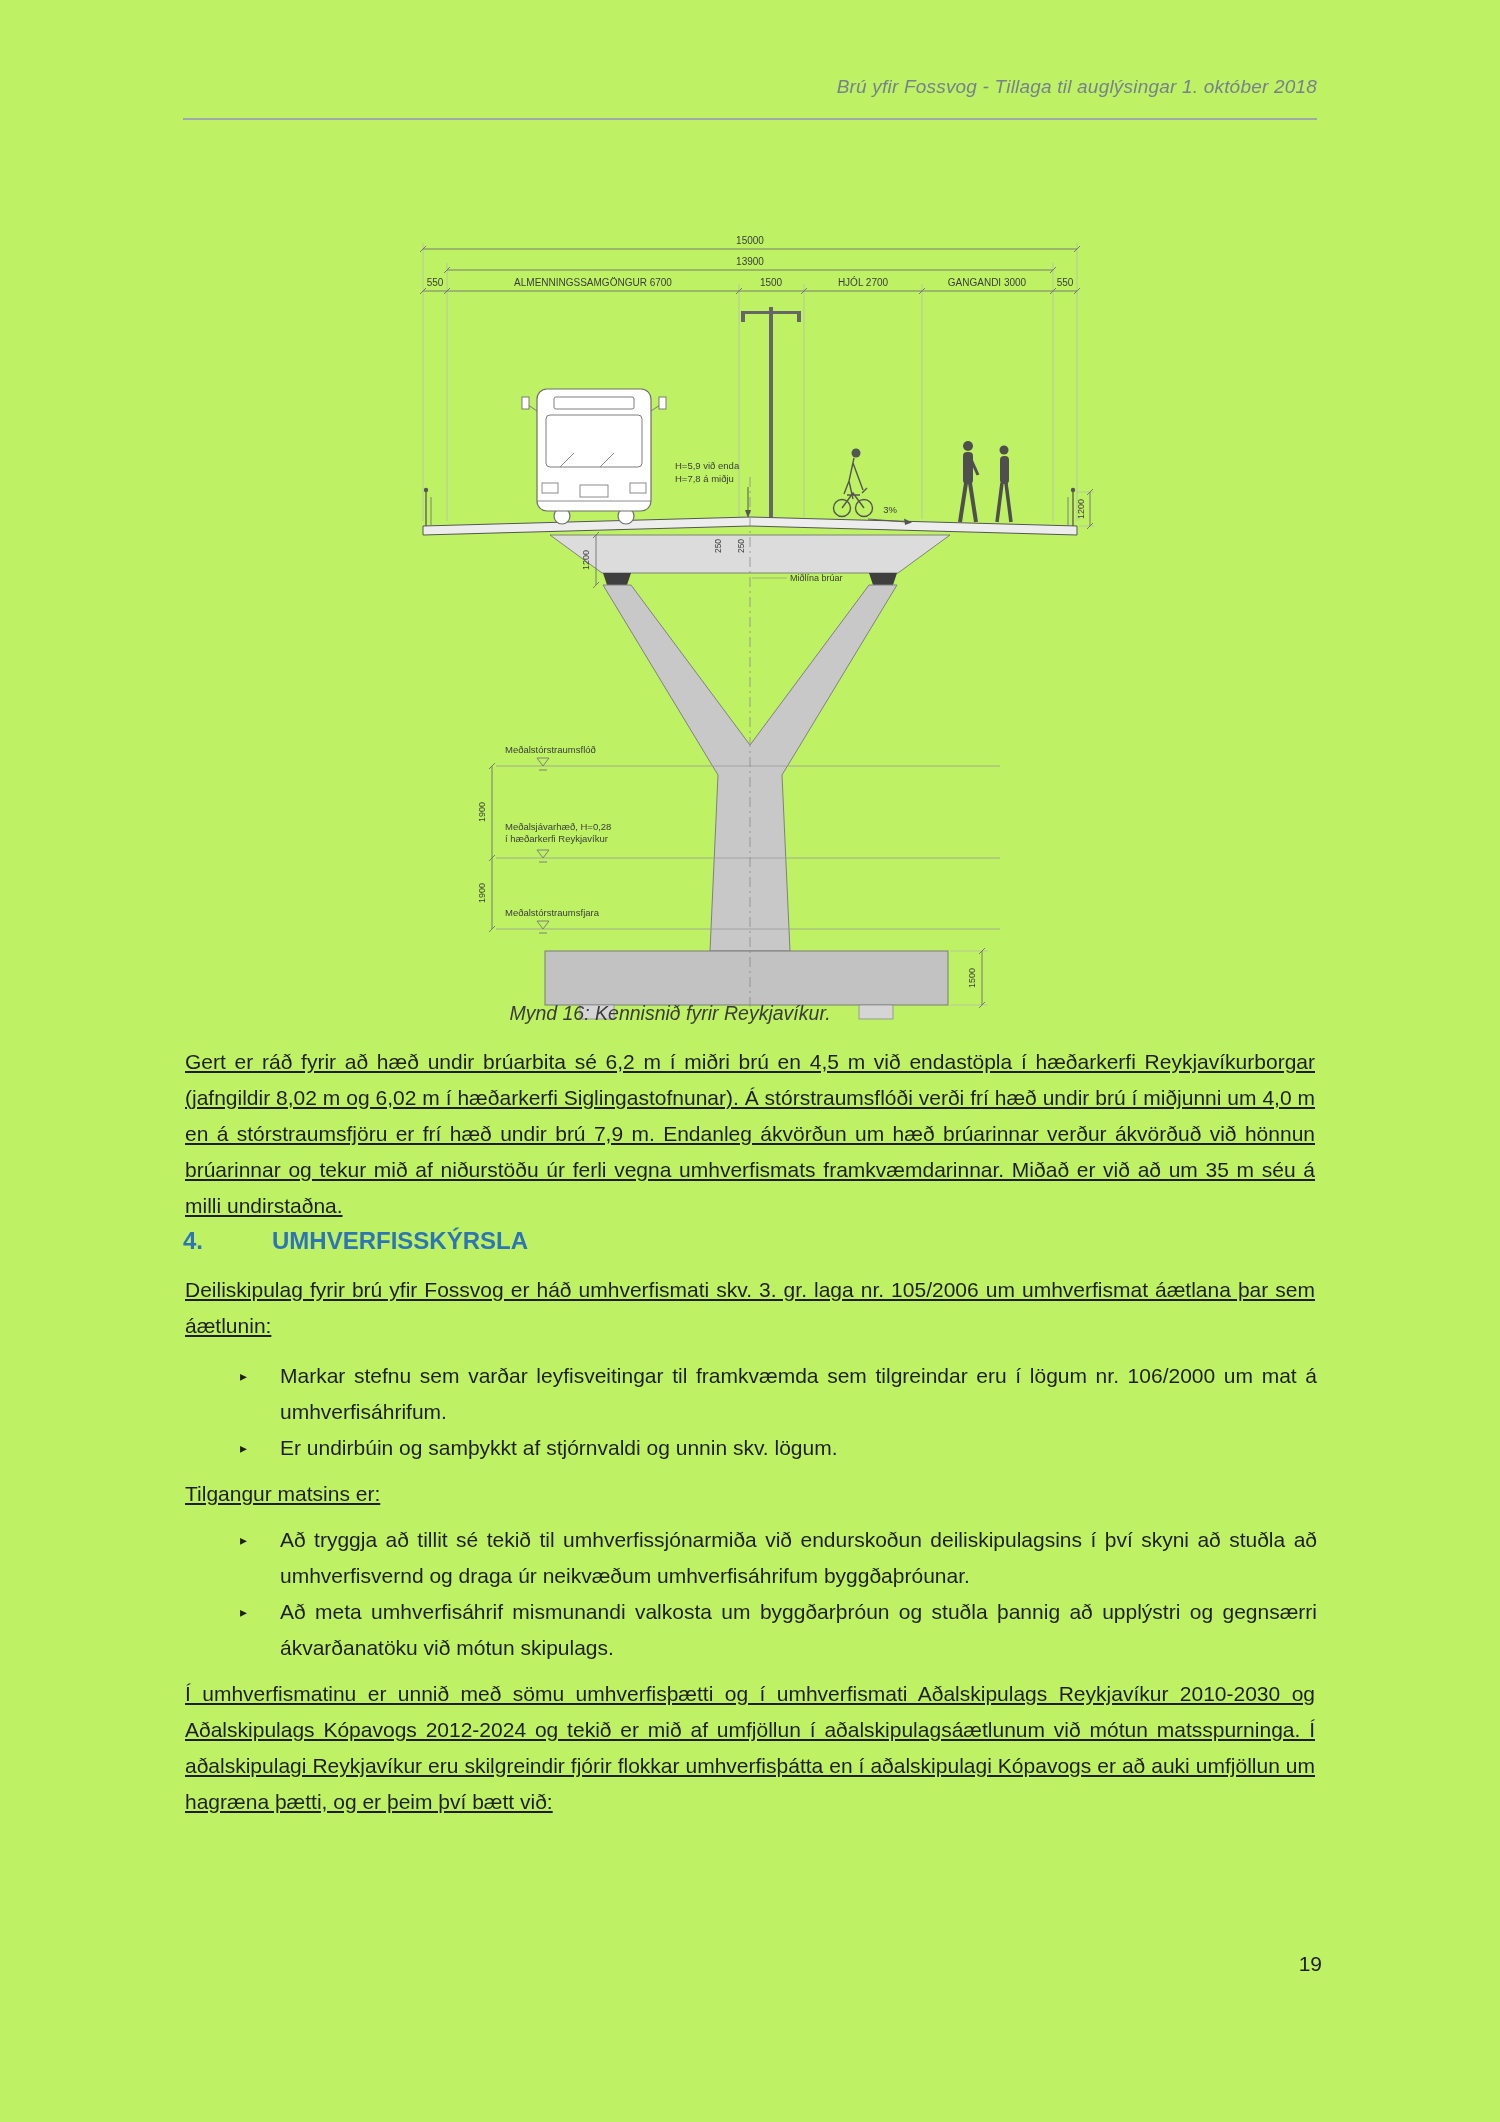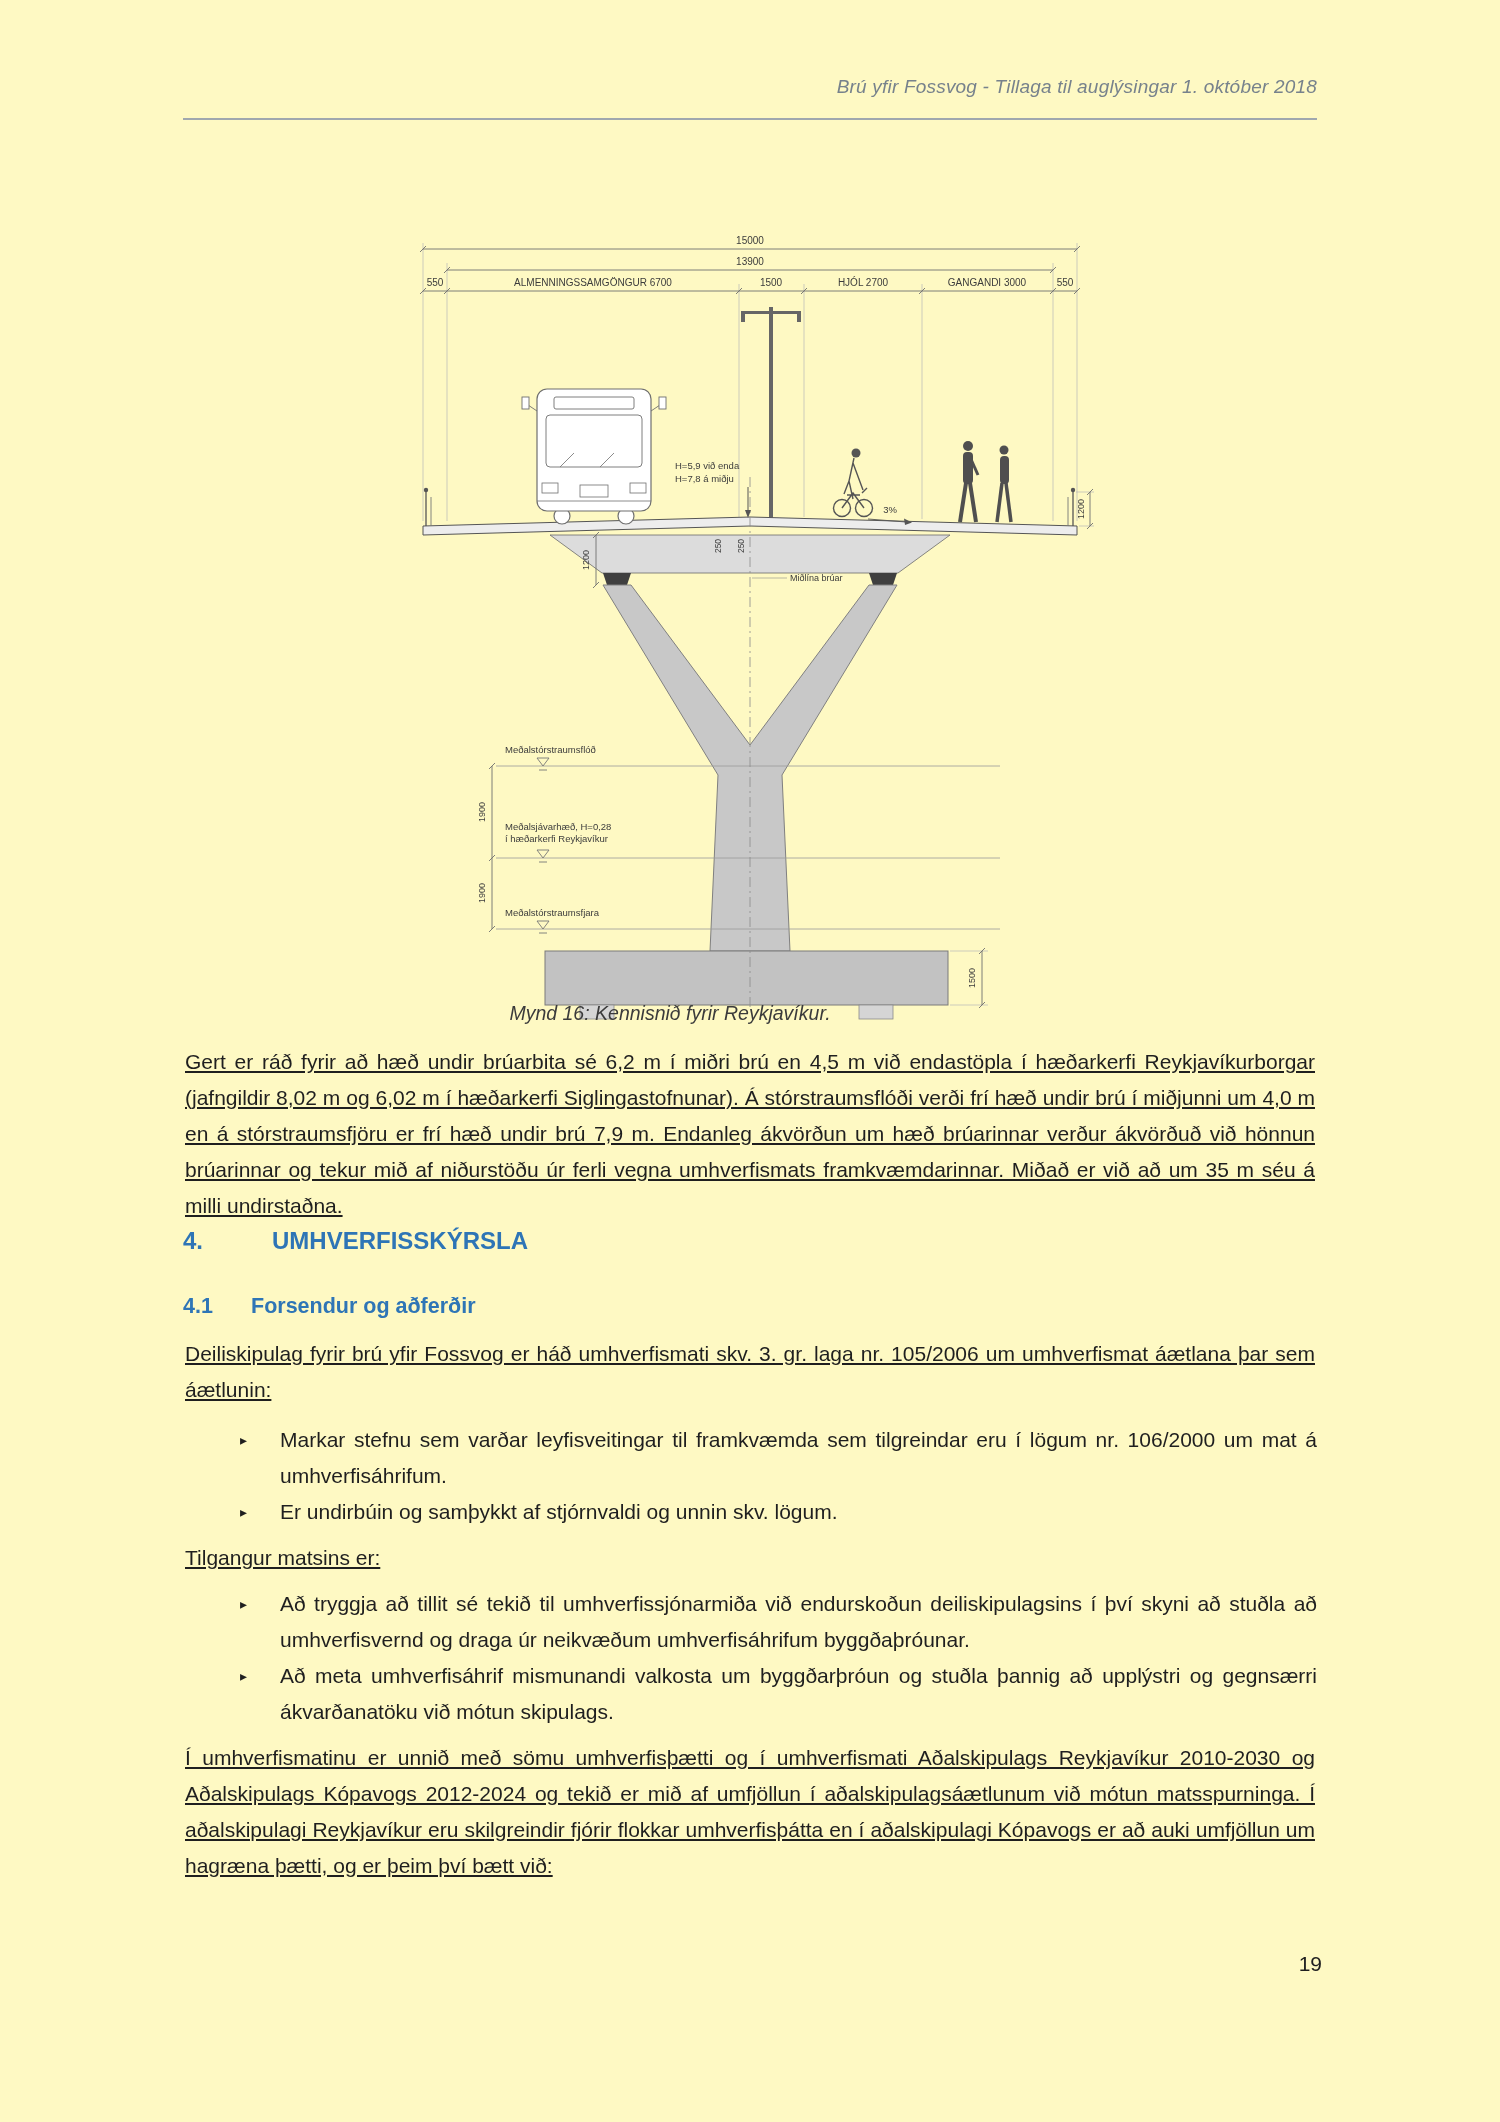--- a/index.html
+++ b/index.html
@@ -1,16 +1,16 @@
 <!DOCTYPE html>
 <html><head>
 <meta charset="utf-8">
 <style>
   html,body{margin:0;padding:0;background:#ffffff;}
-  .page{position:relative;width:1500px;height:2122px;background:#fef9c3;
+  .page{position:relative;width:1500px;height:2122px;background:#bef264;
         font-family:"Liberation Sans",sans-serif;color:#1f1f1f;overflow:hidden;}
   .header-text{position:absolute;top:76px;right:183px;font-size:19px;font-style:italic;
         color:#77828c;letter-spacing:.2px;}
   .header-rule{position:absolute;top:118px;left:183px;width:1134px;border-top:2px solid #a0a8ae;}
   .figure-wrap{position:absolute;top:185px;left:300px;width:1000px;height:805px;margin-top:44px;}
   svg text{font-family:"Liberation Sans",sans-serif;fill:#3c3c3c;}
   .caption{position:absolute;top:1002px;left:183px;width:1134px;text-align:center;
         font-size:19.5px;font-style:italic;color:#3b3b3b;}
   .caption-inner{position:relative;left:-80px;}
   .caption-label{font-weight:normal;}
@@ -222,23 +222,20 @@
   </div>
 
   <div class="content">
 
     <p>Gert er ráð fyrir að hæð undir brúarbita sé 6,2 m í miðri brú en 4,5 m við endastöpla í hæðarkerfi Reykjavíkurborgar (jafngildir 8,02 m og 6,02 m í hæðarkerfi Siglingastofnunar). Á stórstraumsflóði verði frí hæð undir brú í miðjunni um 4,0 m en á stórstraumsfjöru er frí hæð undir brú 7,9 m. Endanleg ákvörðun um hæð brúarinnar verður ákvörðuð við hönnun brúarinnar og tekur mið af niðurstöðu úr ferli vegna umhverfismats framkvæmdarinnar. Miðað er við að um 35 m séu á milli undirstaðna.</p>
 
     <div class="h1">
       <span class="h-num">4.</span><span>UMHVERFISSKÝRSLA</span>
     </div>
 
-    <div class="h2">
-      <span class="h-num">4.1</span><span>Forsendur og aðferðir</span>
-    </div>
 
     <p class="p-after-h">Deiliskipulag fyrir brú yfir Fossvog er háð umhverfismati skv. 3. gr. laga nr. 105/2006 um umhverfismat áætlana þar sem áætlunin:</p>
 
     <ul class="bullets">
       <li>
         <span class="bullet-glyph">▸</span>
         <span>Markar stefnu sem varðar leyfisveitingar til framkvæmda sem tilgreindar eru í lögum nr. 106/2000 um mat á umhverfisáhrifum.</span>
       </li>
       <li>
         <span class="bullet-glyph">▸</span>

